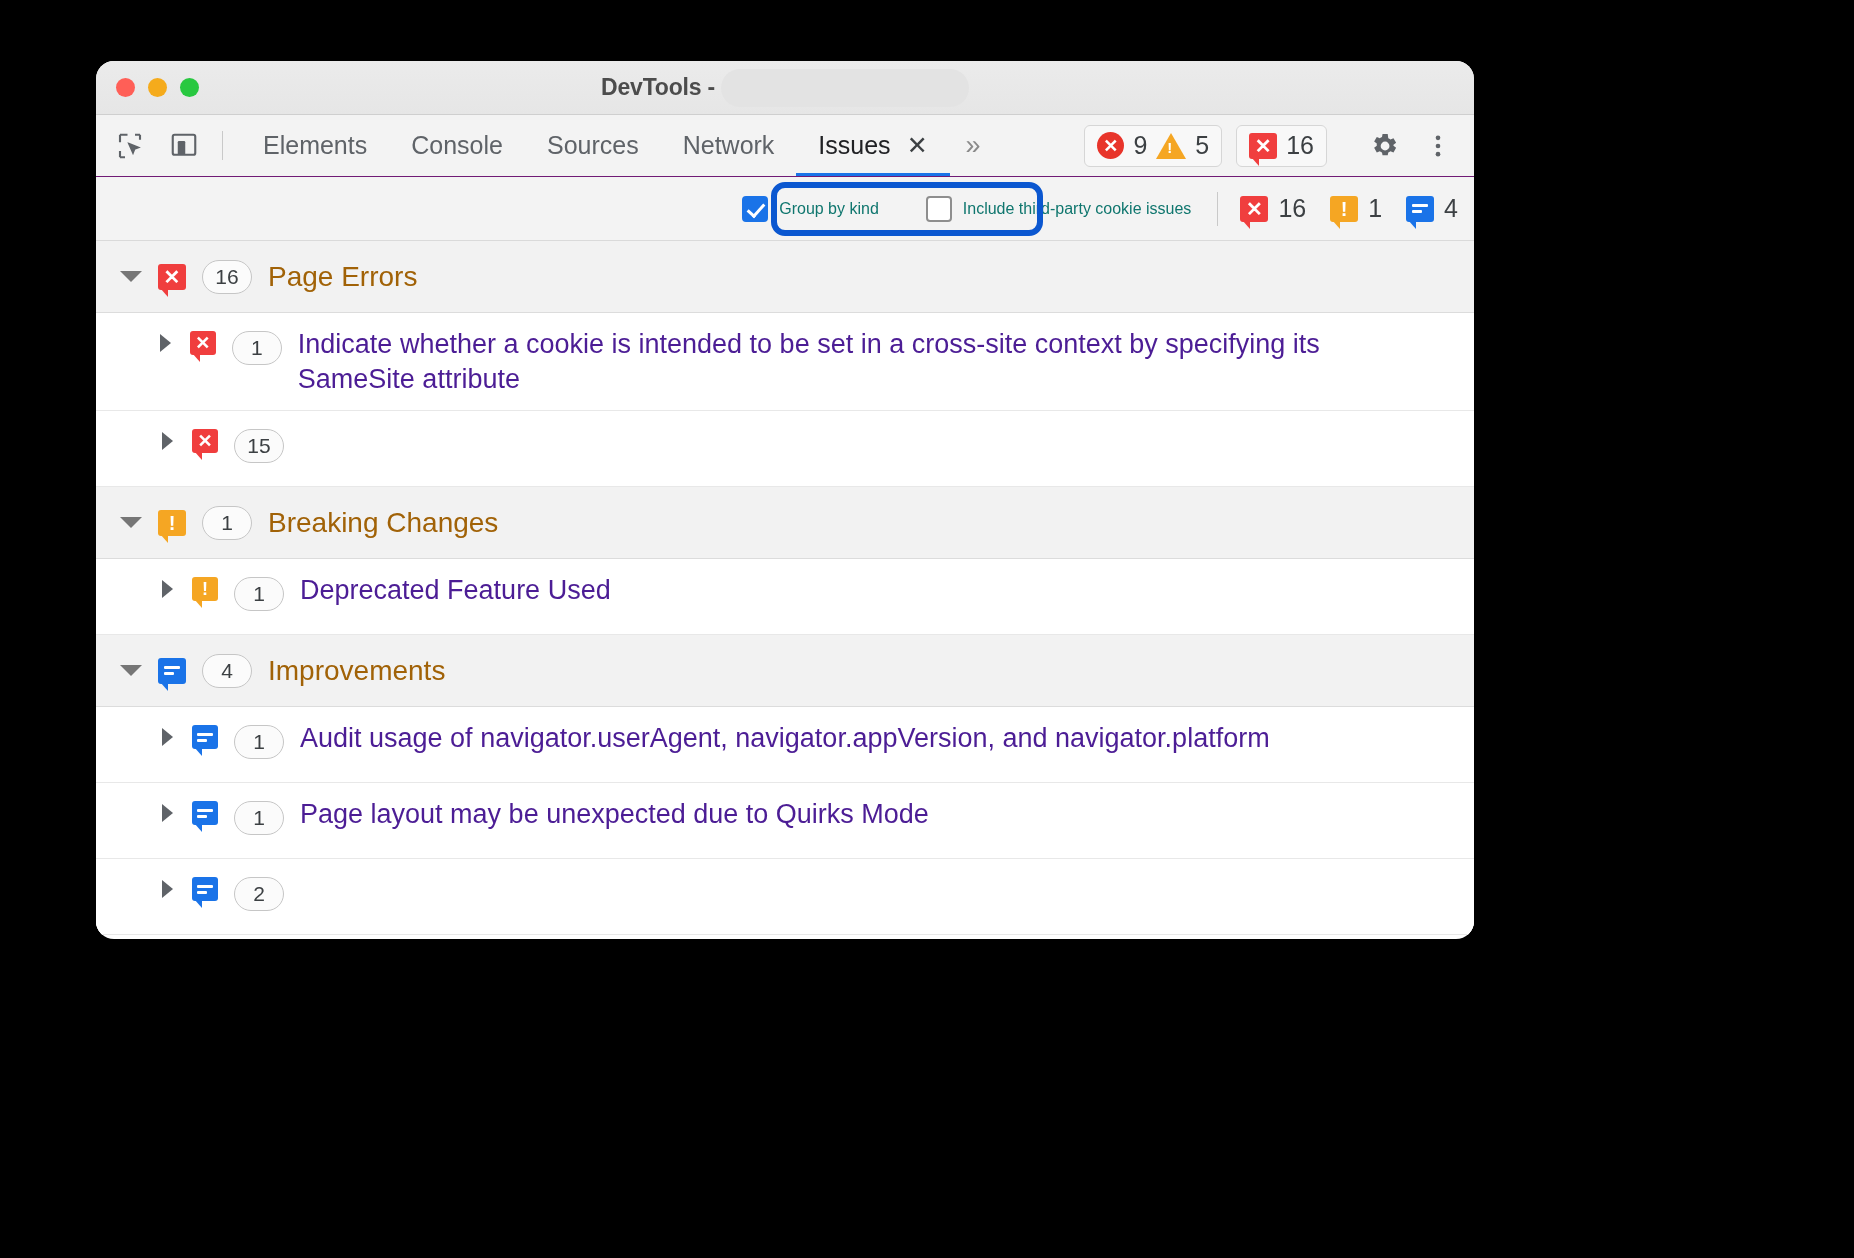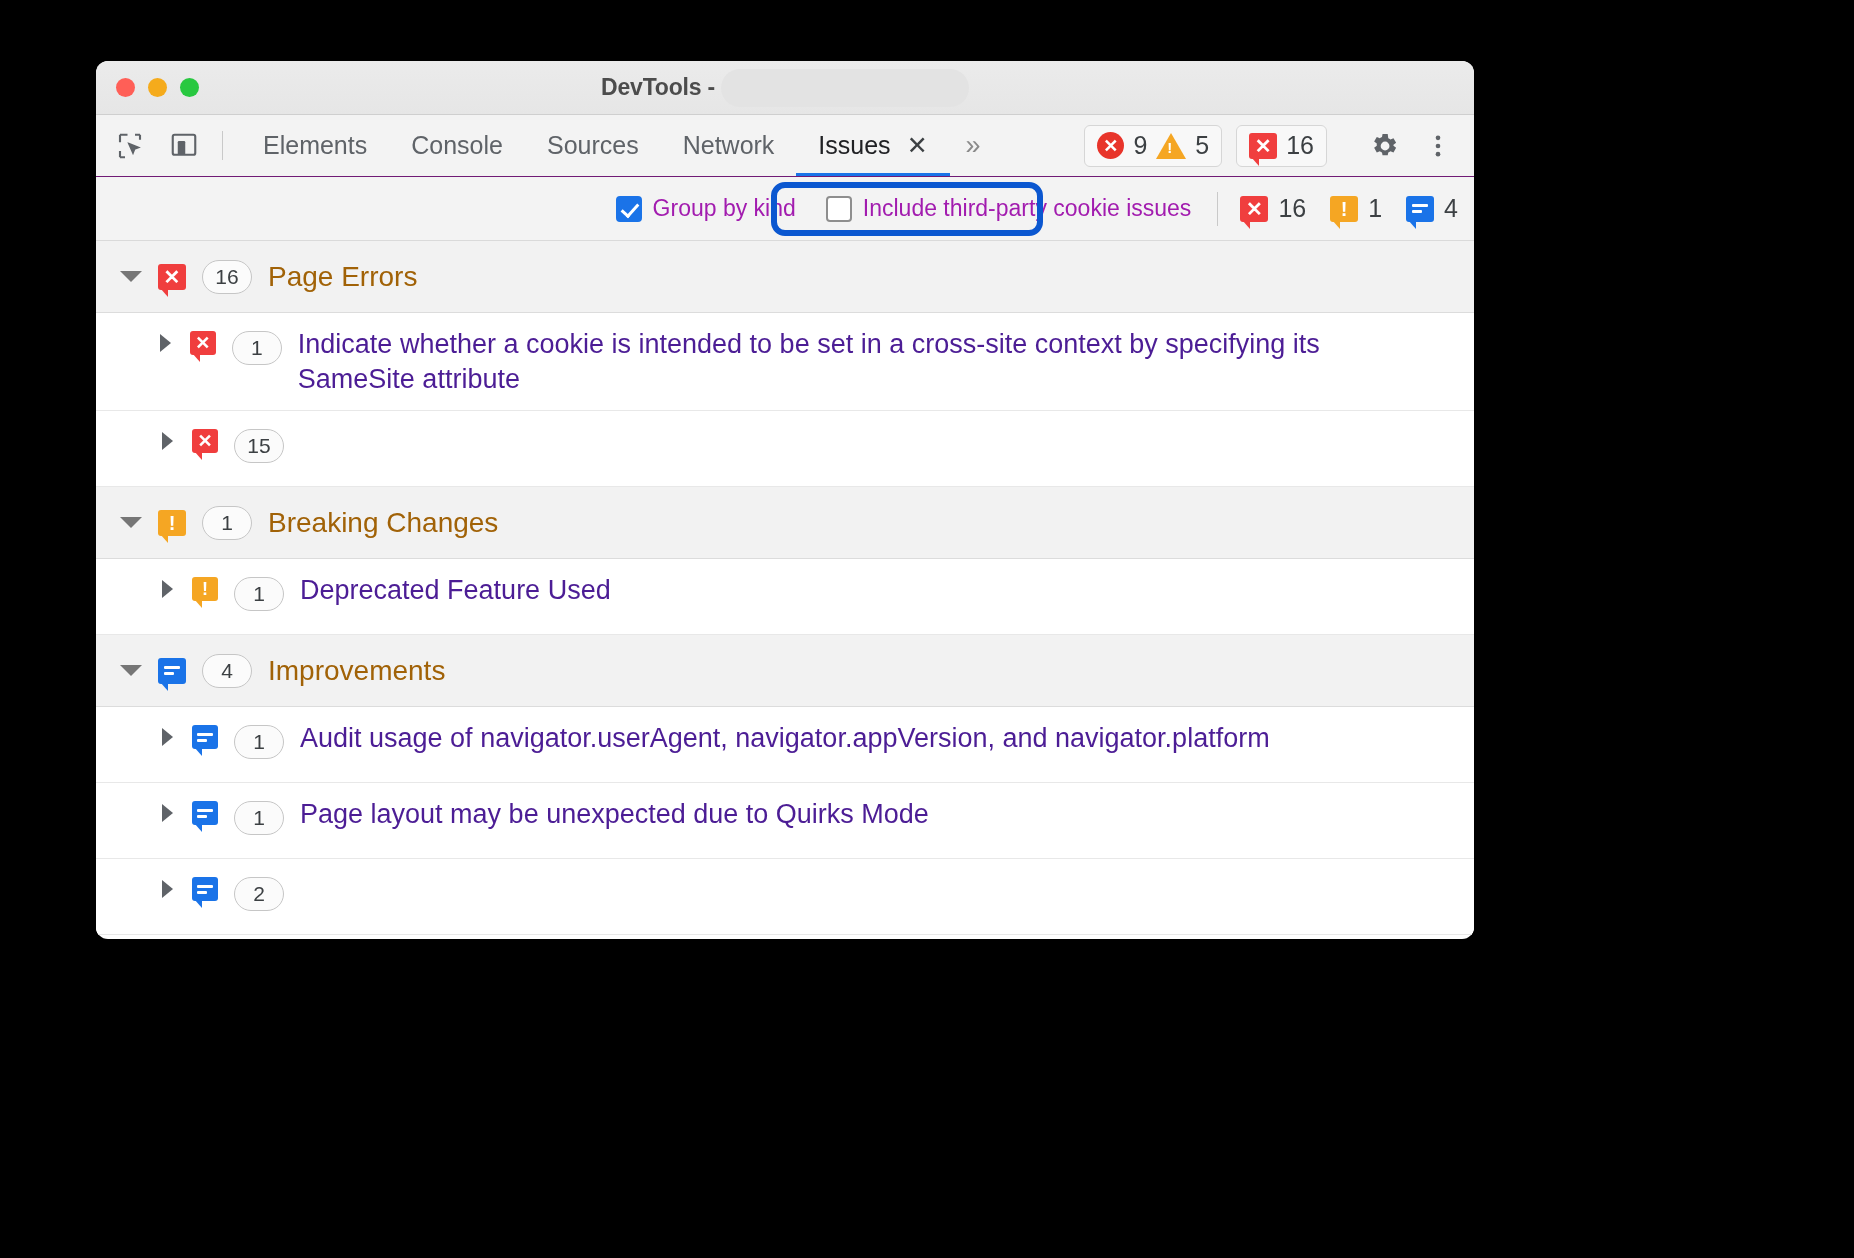--- a/index.html
+++ b/index.html
@@ -12,21 +12,21 @@
     overflow: hidden;
   }
 
   .window {
     position: absolute;
     left: 96px;
     top: 61px;
     width: 1378px;
     height: 878px;
     background: #ffffff;
-    border-radius: 12px;
+    border-radius: 18px;
     overflow: hidden;
     box-shadow: 0 0 0 0.5px rgba(0,0,0,0.25);
   }
 
   
   .titlebar {
     position: relative;
     height: 54px;
     background: linear-gradient(180deg, #ebebeb 0%, #e6e6e6 100%);
     border-bottom: 1px solid #cfcfcf;
@@ -153,21 +153,21 @@
     align-items: center;
     justify-content: flex-end;
     padding-right: 16px;
     position: relative;
   }
   .cb-group {
     display: flex;
     align-items: center;
     gap: 11px;
   }
-  .cb-group + .cb-group { margin-left: 30px; }
+  .cb-group + .cb-group { margin-left: 47px; }
   .cbox {
     width: 26px; height: 26px;
     border-radius: 4px;
     border: 2px solid #8e8e8e;
     background: #fff;
     position: relative;
     flex: none;
   }
   .cbox.checked {
     background: #1a73e8;
@@ -176,22 +176,22 @@
   .cbox.checked::after {
     content: "";
     position: absolute;
     left: 7px; top: 2px;
     width: 7px; height: 14px;
     border: solid #fff;
     border-width: 0 3px 3px 0;
     transform: rotate(42deg);
   }
   .cb-label {
-    font-size: 23px;
-    color: #a21caf;
+    font-size: 16px;
+    color: #0f766e;
     white-space: nowrap;
   }
   .highlight-ring {
     position: absolute;
     left: 675px;
     top: 5px;
     width: 272px;
     height: 54px;
     border: 6px solid #0b57d0;
     border-radius: 14px;

